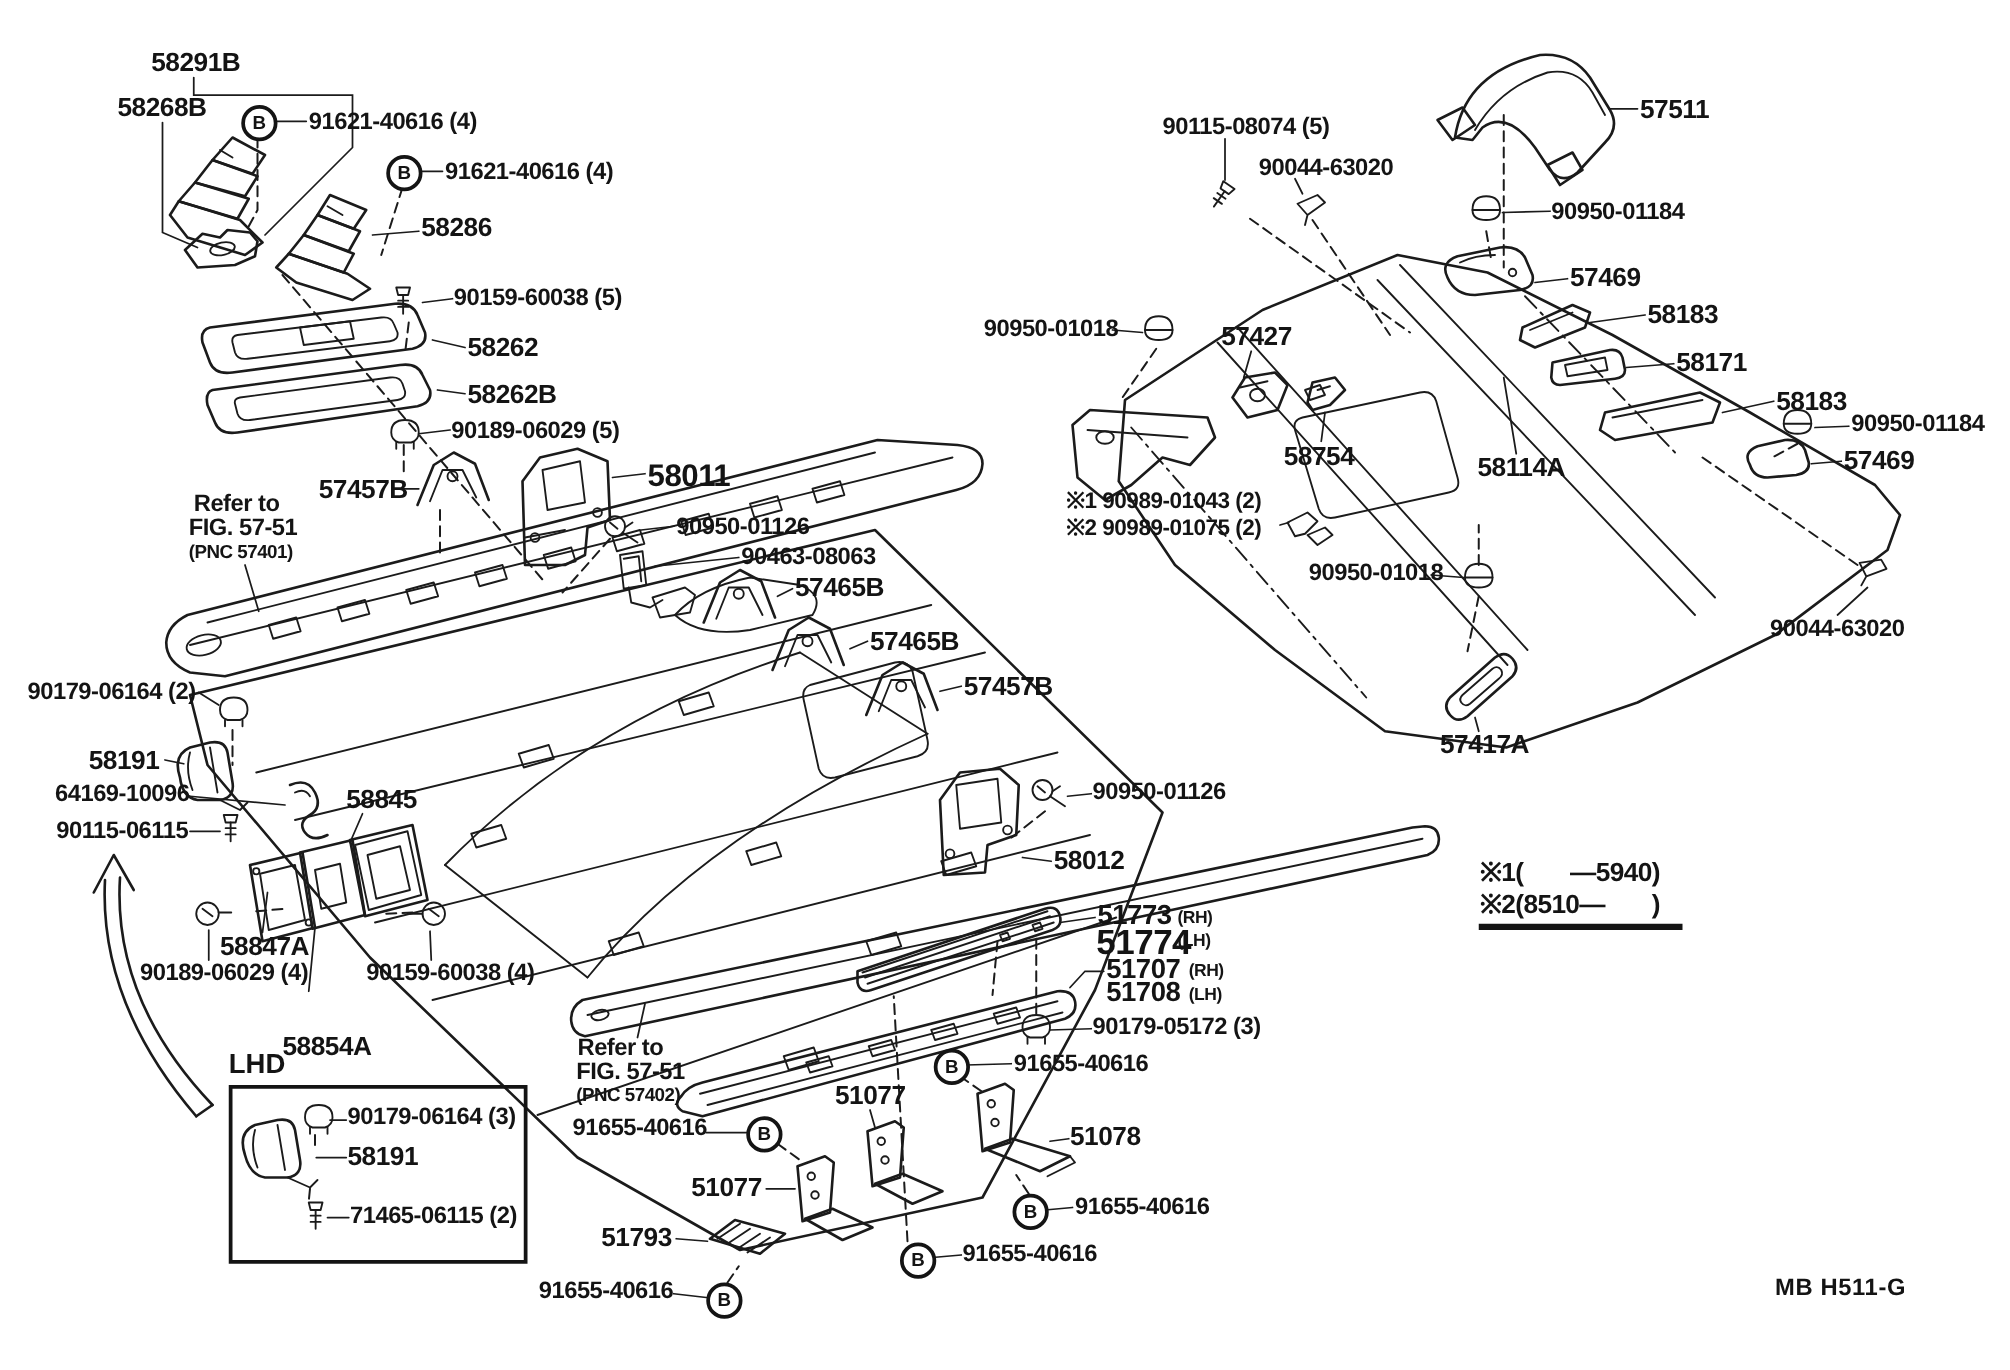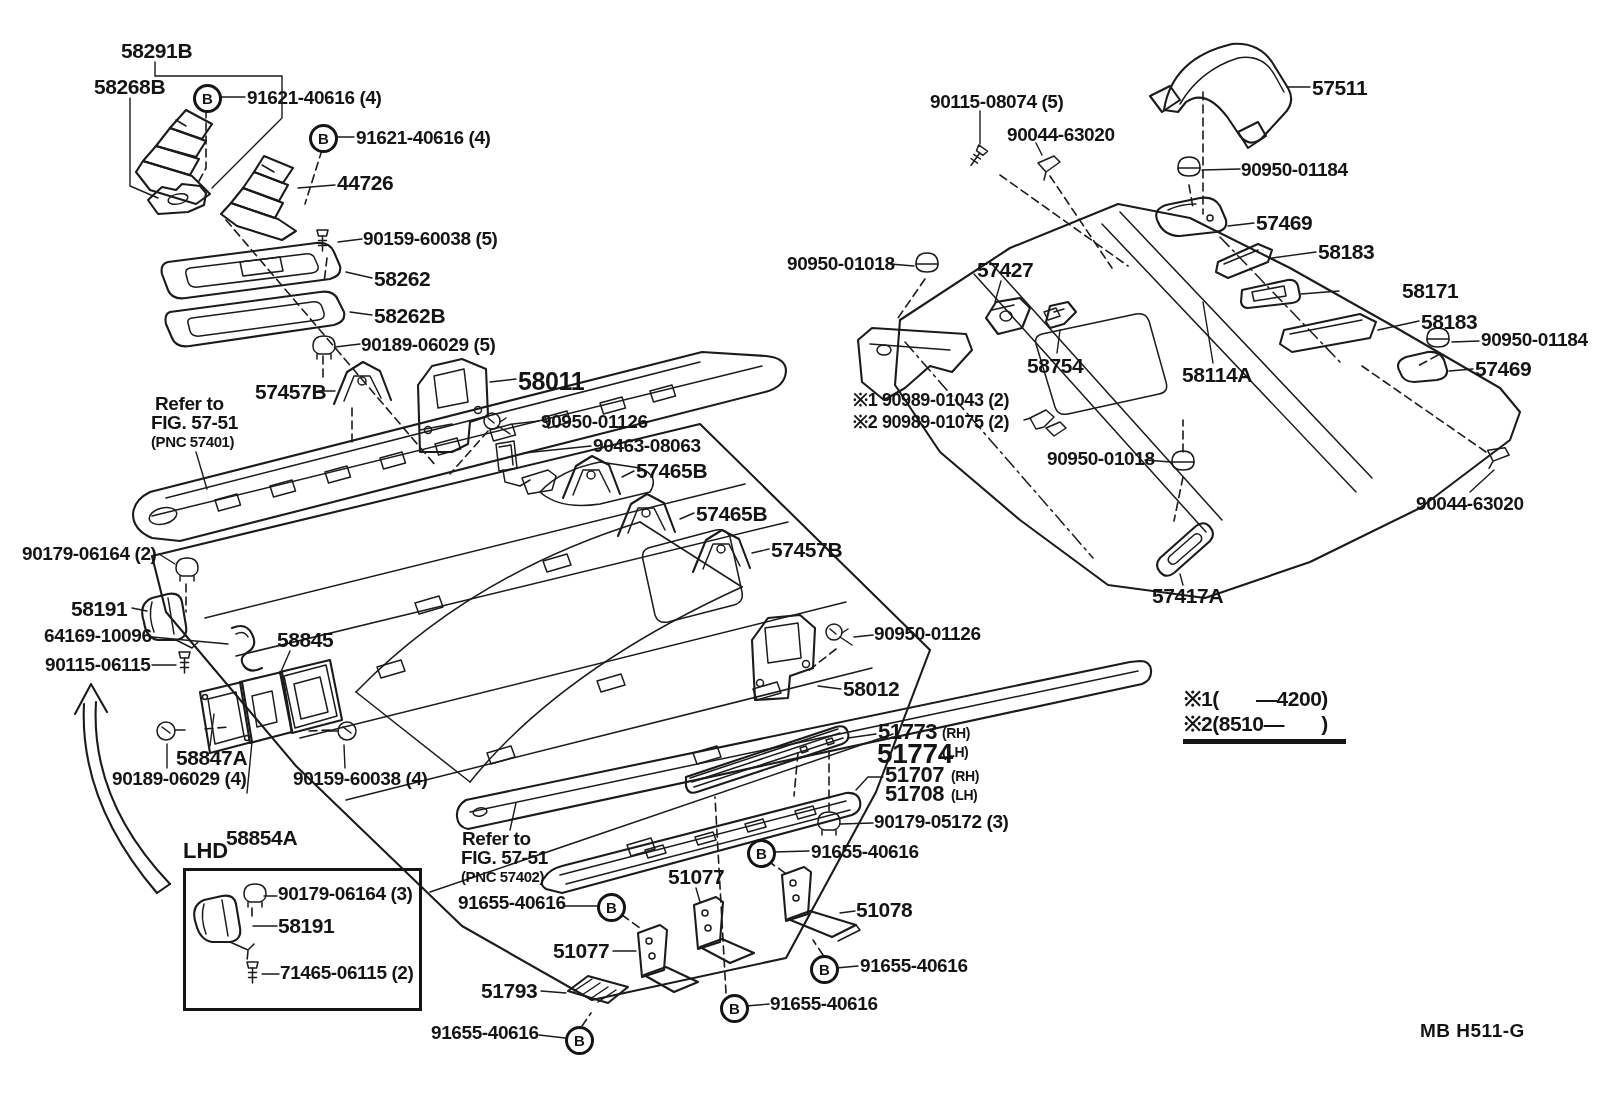--- a/index.html
+++ b/index.html
@@ -382,30 +382,30 @@
       <path class="dash" d="M1438,355 L1416,367"></path>
       <path class="dash" d="M1486,452 L1362,366"></path>
       <path class="ddot" d="M905,342 L1093,558"></path>
       <path class="ddot" d="M1220,237 L1340,362"></path>
     </g>
   </svg>
 
   <div class="layer">
     <div class="lhdtitle">LHD</div>
     <div class="lhdbox"></div>
-    <div class="fn fn1">※1(       —4200)</div>
+    <div class="fn fn1">※1(       —5940)</div>
     <div class="fn fn2">※2(8510—       )</div>
     <div class="fnbar"></div>
     <div class="dcode">MB  H511-G</div>
     <div class="layer">
         <div class="plabel" style="left: 121px; top: 40px; font-size: 21px;">58291B</div>
         <div class="plabel" style="left: 94px; top: 76px; font-size: 21px;">58268B</div>
         <div class="plabel" style="left: 247px; top: 88px; font-size: 19px;">91621-40616 (4)</div>
         <div class="plabel" style="left: 356px; top: 128px; font-size: 19px;">91621-40616 (4)</div>
-        <div class="plabel" style="left: 337px; top: 172px; font-size: 21px;">44726</div>
+        <div class="plabel" style="left: 337px; top: 172px; font-size: 21px;">58286</div>
         <div class="plabel" style="left: 363px; top: 229px; font-size: 19px;">90159-60038 (5)</div>
         <div class="plabel" style="left: 374px; top: 268px; font-size: 21px;">58262</div>
         <div class="plabel" style="left: 374px; top: 305px; font-size: 21px;">58262B</div>
         <div class="plabel" style="left: 361px; top: 335px; font-size: 19px;">90189-06029 (5)</div>
         <div class="plabel" style="left: 255px; top: 381px; font-size: 21px;">57457B</div>
         <div class="plabel" style="left: 518px; top: 369px; font-size: 25px;">58011</div>
         <div class="plabel" style="left: 541px; top: 412px; font-size: 19px;">90950-01126</div>
         <div class="plabel" style="left: 593px; top: 436px; font-size: 19px;">90463-08063</div>
         <div class="plabel" style="left: 636px; top: 460px; font-size: 21px;">57465B</div>
         <div class="plabel" style="left: 696px; top: 503px; font-size: 21px;">57465B</div>
@@ -426,21 +426,21 @@
         <div class="plabel" style="left: 278px; top: 915px; font-size: 21px;">58191</div>
         <div class="plabel" style="left: 280px; top: 963px; font-size: 19px;">71465-06115 (2)</div>
         <div class="plabel" style="left: 930px; top: 92px; font-size: 19px;">90115-08074 (5)</div>
         <div class="plabel" style="left: 1007px; top: 125px; font-size: 19px;">90044-63020</div>
         <div class="plabel" style="left: 1312px; top: 77px; font-size: 21px;">57511</div>
         <div class="plabel" style="left: 1241px; top: 160px; font-size: 19px;">90950-01184</div>
         <div class="plabel" style="left: 1256px; top: 212px; font-size: 21px;">57469</div>
         <div class="plabel" style="left: 1318px; top: 241px; font-size: 21px;">58183</div>
         <div class="plabel" style="left: 787px; top: 254px; font-size: 19px;">90950-01018</div>
         <div class="plabel" style="left: 977px; top: 259px; font-size: 21px;">57427</div>
-        <div class="plabel" style="left: 1402px; top: 280px; font-size: 21px;">58171</div>
+        <div class="plabel" style="left: 1341px; top: 280px; font-size: 21px;">58171</div>
         <div class="plabel" style="left: 1421px; top: 311px; font-size: 21px;">58183</div>
         <div class="plabel" style="left: 1481px; top: 330px; font-size: 19px;">90950-01184</div>
         <div class="plabel" style="left: 1475px; top: 358px; font-size: 21px;">57469</div>
         <div class="plabel" style="left: 1027px; top: 355px; font-size: 21px;">58754</div>
         <div class="plabel" style="left: 1182px; top: 364px; font-size: 21px;">58114A</div>
         <div class="plabel" style="left: 853px; top: 391px; font-size: 18px;">※1 90989-01043 (2)</div>
         <div class="plabel" style="left: 853px; top: 413px; font-size: 18px;">※2 90989-01075 (2)</div>
         <div class="plabel" style="left: 1047px; top: 449px; font-size: 19px;">90950-01018</div>
         <div class="plabel" style="left: 1416px; top: 494px; font-size: 19px;">90044-63020</div>
         <div class="plabel" style="left: 1152px; top: 585px; font-size: 21px;">57417A</div>

